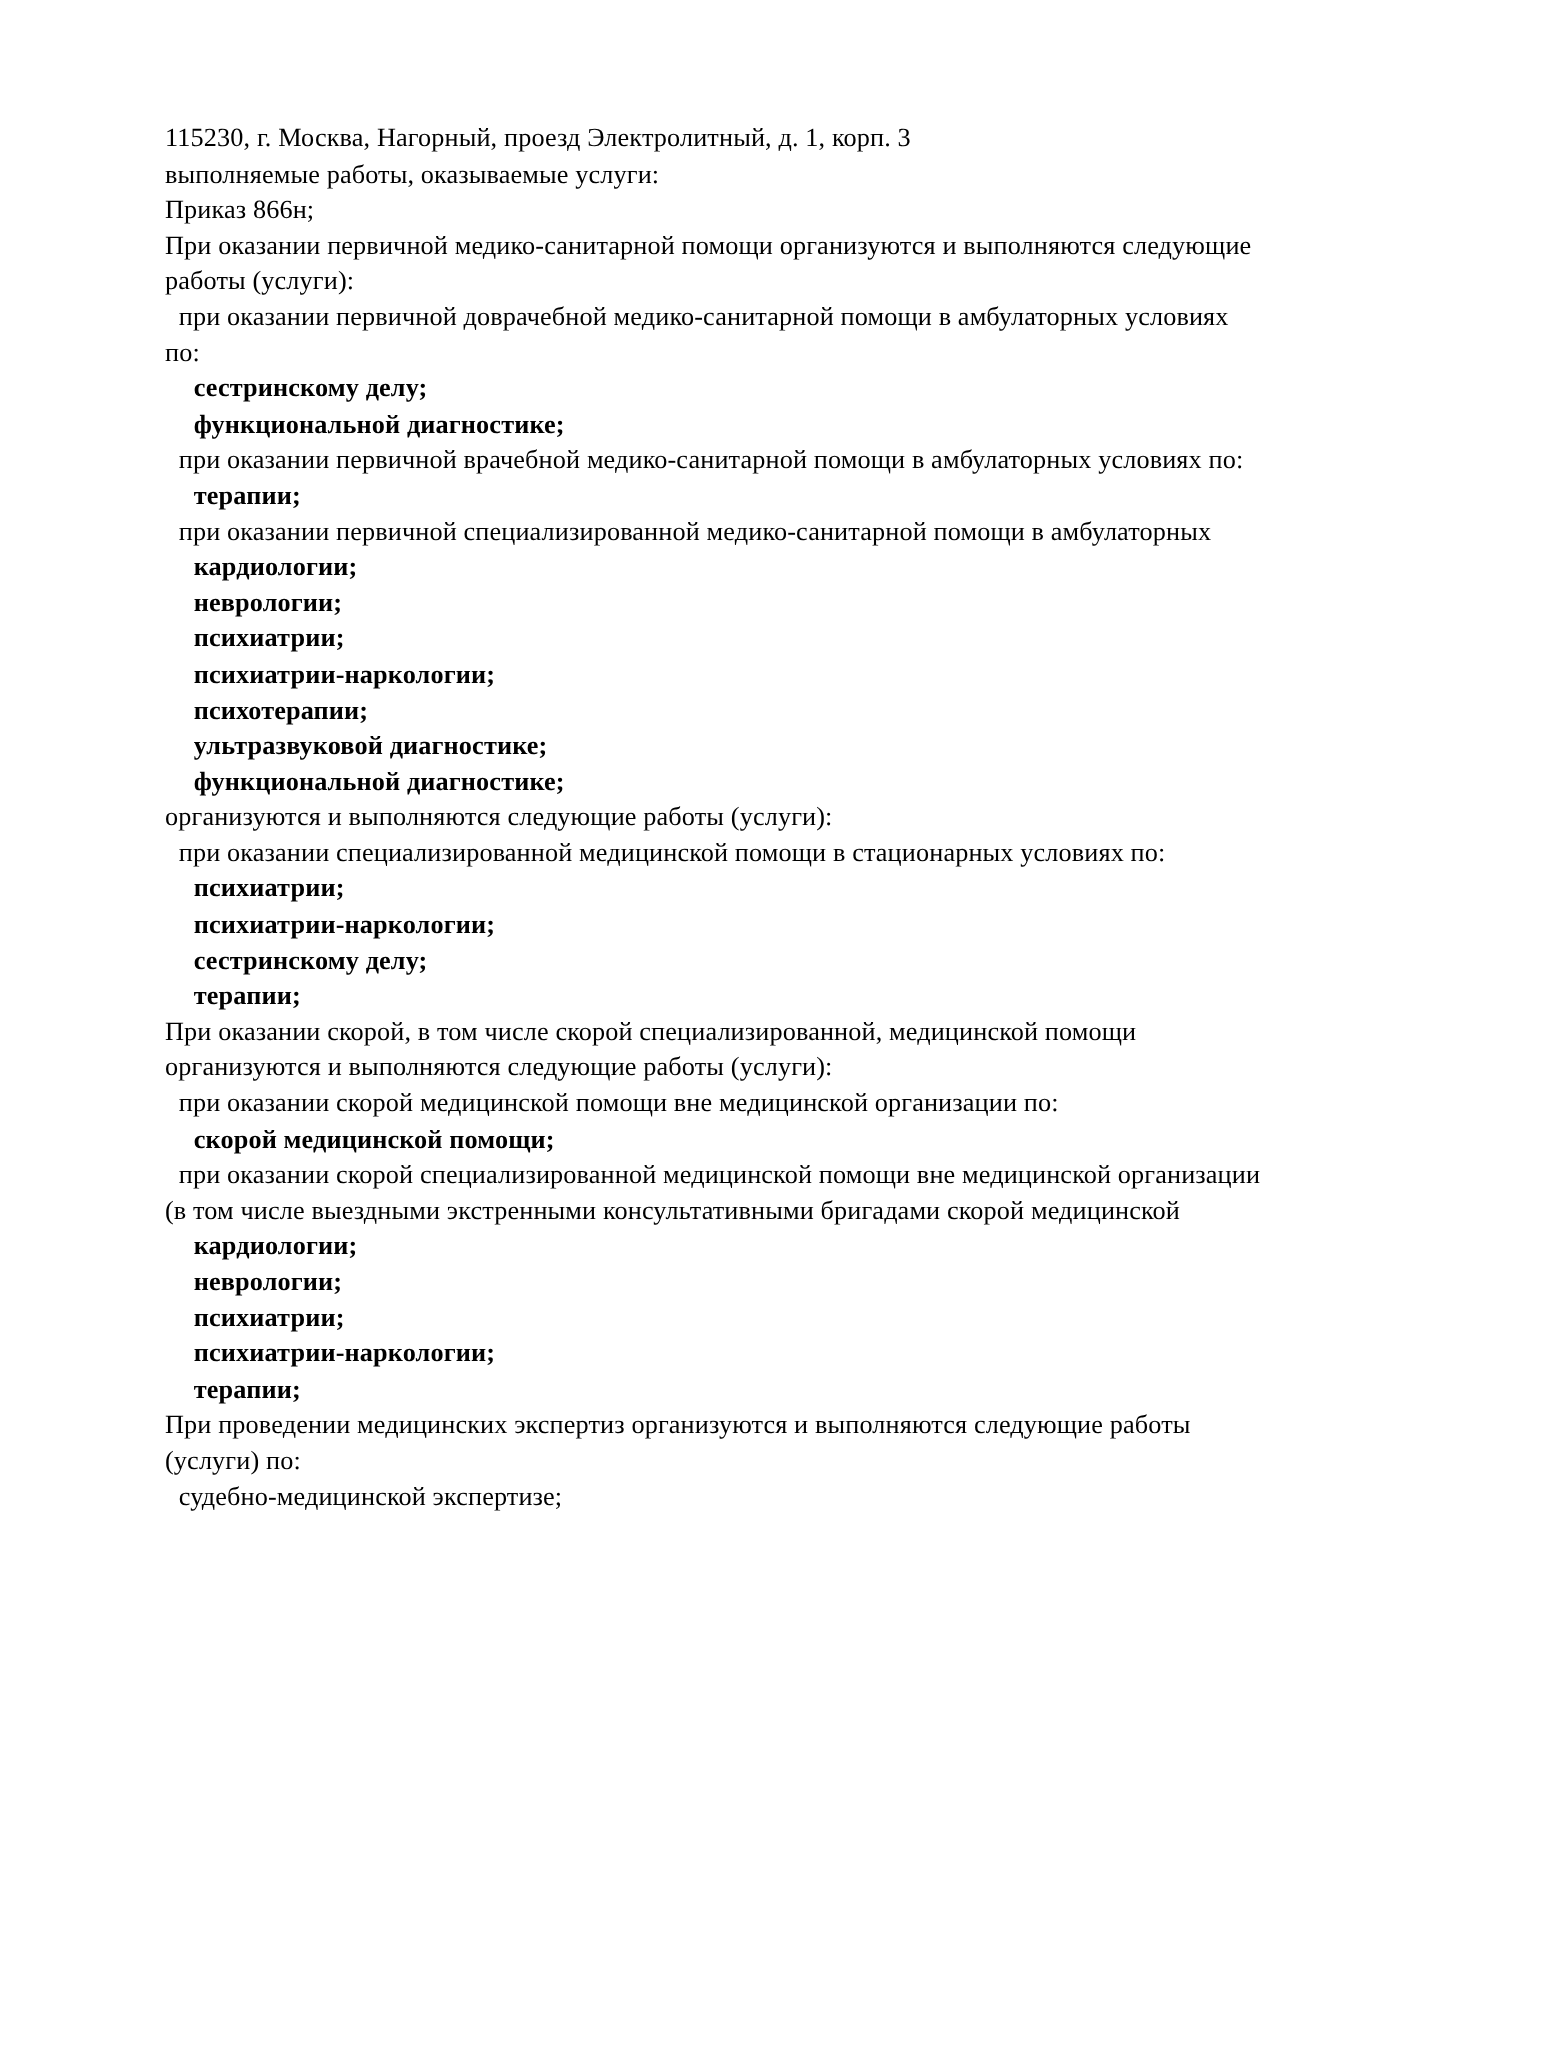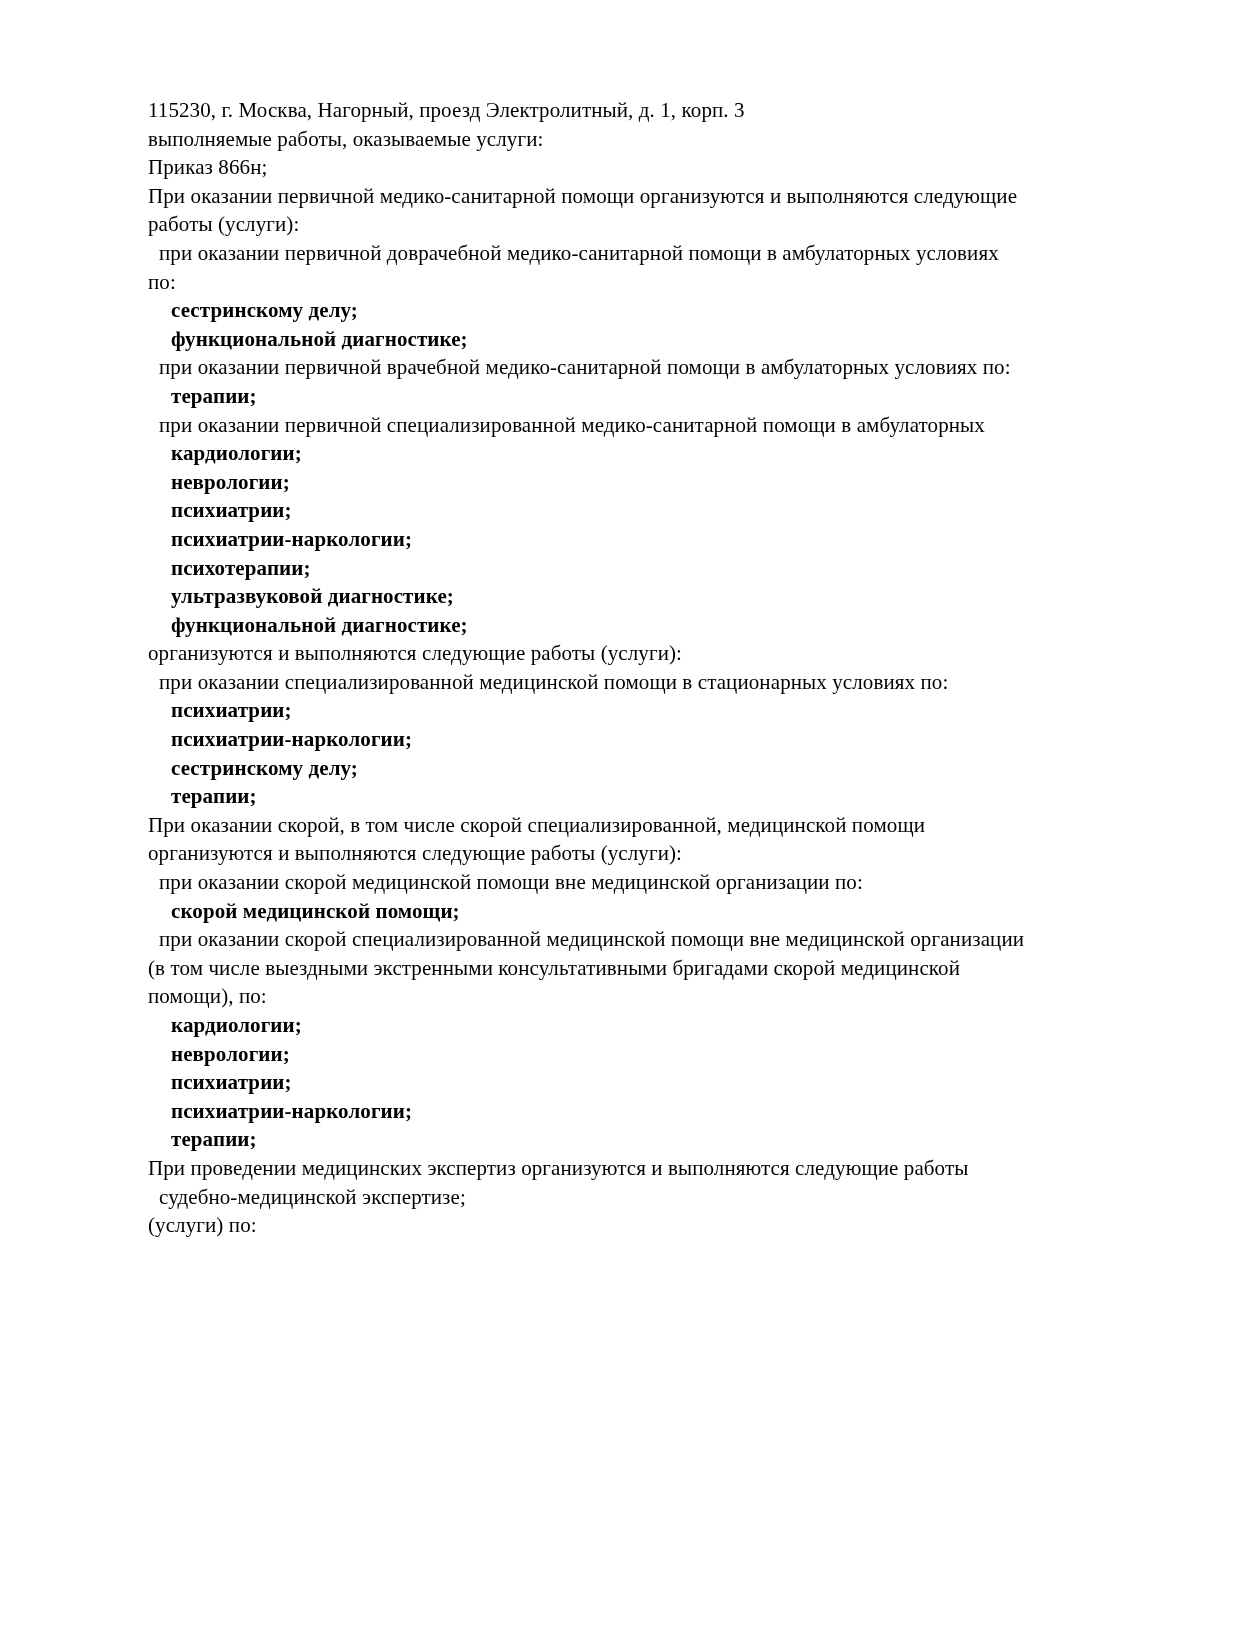--- a/index.html
+++ b/index.html
@@ -24,21 +24,20 @@
     top: 96px;
     left: 132px;
     width: 995px;
     color: #000000;
     font-size: 21px;
   }
   .line {
     line-height: 28.6px;
     white-space: nowrap;
     letter-spacing: 0.1px;
-    margin-left: 16px;
   }
   .indent-0 { padding-left: 0; }
   .indent-1 { padding-left: 11px; }
   .indent-2 { padding-left: 23px; font-weight: bold; }
 </style>
 </head>
 <body>
 
 <div class="page">
   <div class="text-block">
@@ -66,23 +65,22 @@
       <div class="line indent-2">психиатрии;</div>
       <div class="line indent-2">психиатрии-наркологии;</div>
       <div class="line indent-2">сестринскому делу;</div>
       <div class="line indent-2">терапии;</div>
       <div class="line indent-0">При оказании скорой, в том числе скорой специализированной, медицинской помощи</div>
       <div class="line indent-0">организуются и выполняются следующие работы (услуги):</div>
       <div class="line indent-1">при оказании скорой медицинской помощи вне медицинской организации по:</div>
       <div class="line indent-2">скорой медицинской помощи;</div>
       <div class="line indent-1">при оказании скорой специализированной медицинской помощи вне медицинской организации</div>
       <div class="line indent-0">(в том числе выездными экстренными консультативными бригадами скорой медицинской</div>
-      <div class="line indent-0">помощи), по:</div>
       <div class="line indent-2">кардиологии;</div>
       <div class="line indent-2">неврологии;</div>
       <div class="line indent-2">психиатрии;</div>
       <div class="line indent-2">психиатрии-наркологии;</div>
       <div class="line indent-2">терапии;</div>
       <div class="line indent-0">При проведении медицинских экспертиз организуются и выполняются следующие работы</div>
+      <div class="line indent-0">(услуги) по:</div>
       <div class="line indent-1">судебно-медицинской экспертизе;</div>
-      <div class="line indent-0">(услуги) по:</div>
     </div>
 </div>
 
 </body></html>

